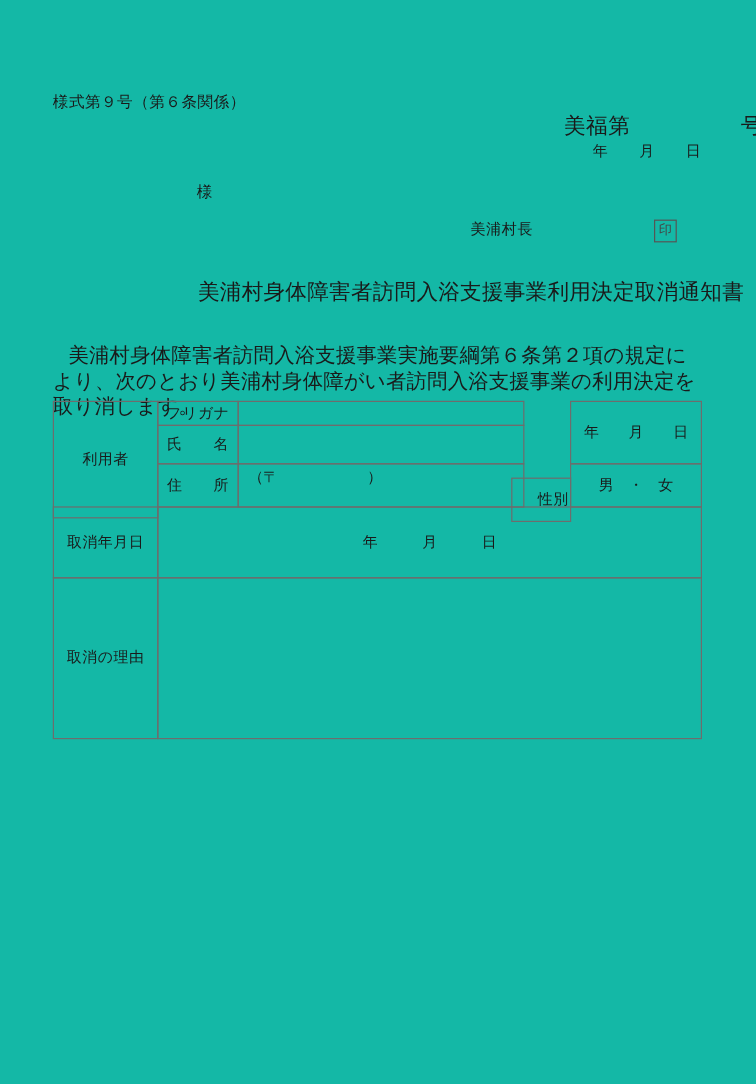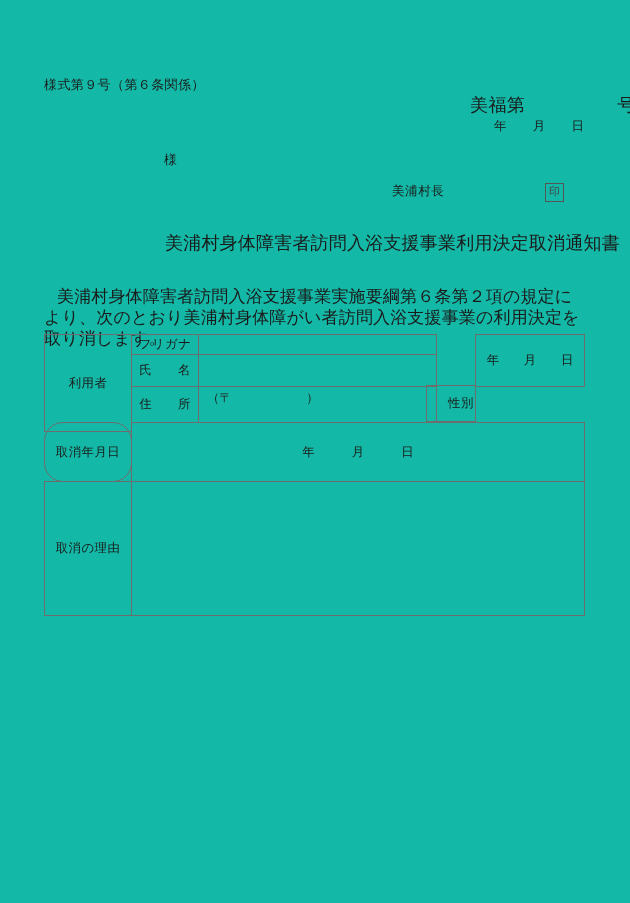--- a/index.html
+++ b/index.html
@@ -164,23 +164,24 @@
     <div class="cell cell-value pad-l" style="left:154px; top:0px; width:239px; height:21px;"></div>
 
     <div class="cell cell-label" style="left:87px; top:20px; width:68px; height:33px;">氏　　名</div>
     <div class="cell cell-value pad-l" style="left:154px; top:20px; width:239px; height:33px;"></div>
 
     <div class="cell cell-value center" style="left:431px; top:0px; width:110px; height:53px;">年　　月　　日</div>
 
     <div class="cell cell-label" style="left:87px; top:52px; width:68px; height:37px;">住　　所</div>
     <div class="cell" style="left:154px; top:52px; width:239px; height:37px; padding-left:8px; padding-top:3px;">（〒　　　　　　）</div>
 
-    <div class="cell cell-label" style="left:382px; top:51px; width:50px; height:37px;padding-left:20px;">性別</div>
+    <div class="cell cell-label" style="left:382px; top:64px; width:50px; height:37px;padding-left:20px;">性別</div>
+    <div class="cell cell-value center" style="left:431px; top:52px; width:110px; height:37px;">男　・　女</div>
 
-    <div class="cell cell-label" style="left:0px; top:88px; width:88px; height:60px;border-radius:19px;">取消年月日</div>
+    <div class="cell cell-label" style="left:0px; top:88px; width:88px; height:60px;">取消年月日</div>
     <div class="cell cell-value center" style="left:87px; top:88px; width:454px; height:60px;">年　　　月　　　日</div>
 
     <div class="cell cell-label" style="left:0px; top:147px; width:88px; height:135px;">取消の理由</div>
     <div class="cell" style="left:87px; top:147px; width:454px; height:135px; padding:6px 8px;"></div>
 
   </div>
 
 </div>
 
 </body></html>

